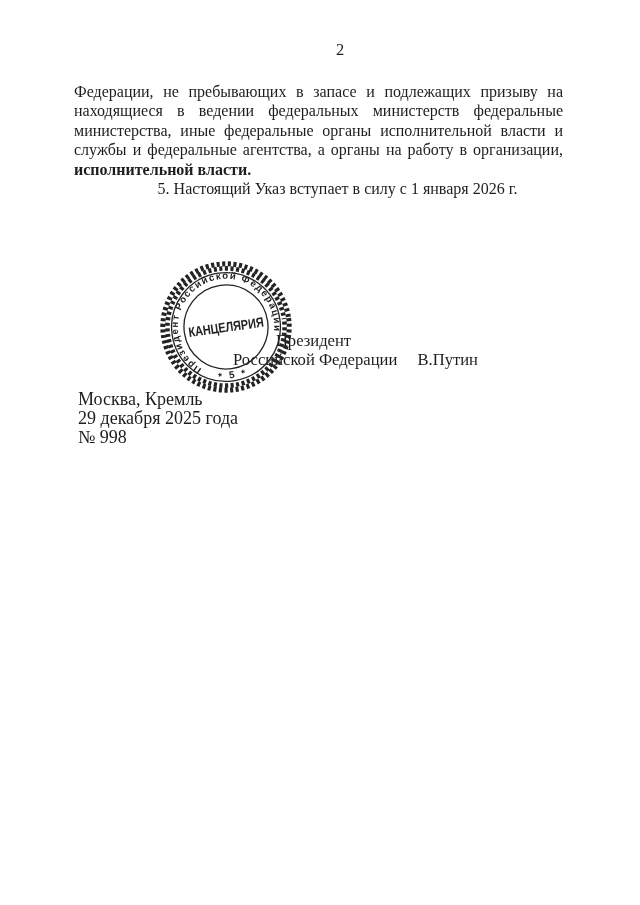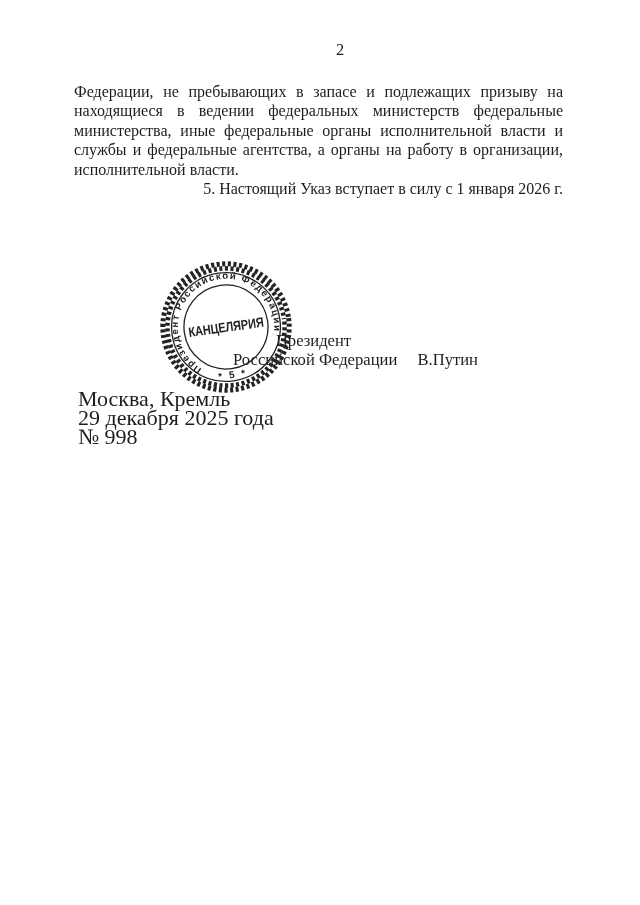--- a/index.html
+++ b/index.html
@@ -30,24 +30,25 @@
   }
   .body-line {
     text-align: justify;
     text-align-last: justify;
     height: 19.4px;
     white-space: nowrap;
   }
   .body-line.last {
     text-align: center;
     text-align-last: left;
+    font-weight: bold;
   }
   .clause-line {
     text-indent: 38px;
-    text-align: right;
+    text-align: center;
     height: 19.4px;
     white-space: nowrap;
   }
   .signature-block {
     position: absolute;
     left: 233px;
     top: 331px;
     width: 245px;
     font-size: 16.6px;
     line-height: 19px;
@@ -58,21 +59,21 @@
   }
   .signature-row {
     display: flex;
     justify-content: space-between;
     align-items: baseline;
   }
   .footer-block {
     position: absolute;
     left: 78px;
     top: 390px;
-    font-size: 22px;
+    font-size: 18px;
     line-height: 18.8px;
   }
   .stamp-wrap {
     position: absolute;
     left: 156px;
     top: 257px;
     width: 140px;
     height: 140px;
     pointer-events: none;
   }

